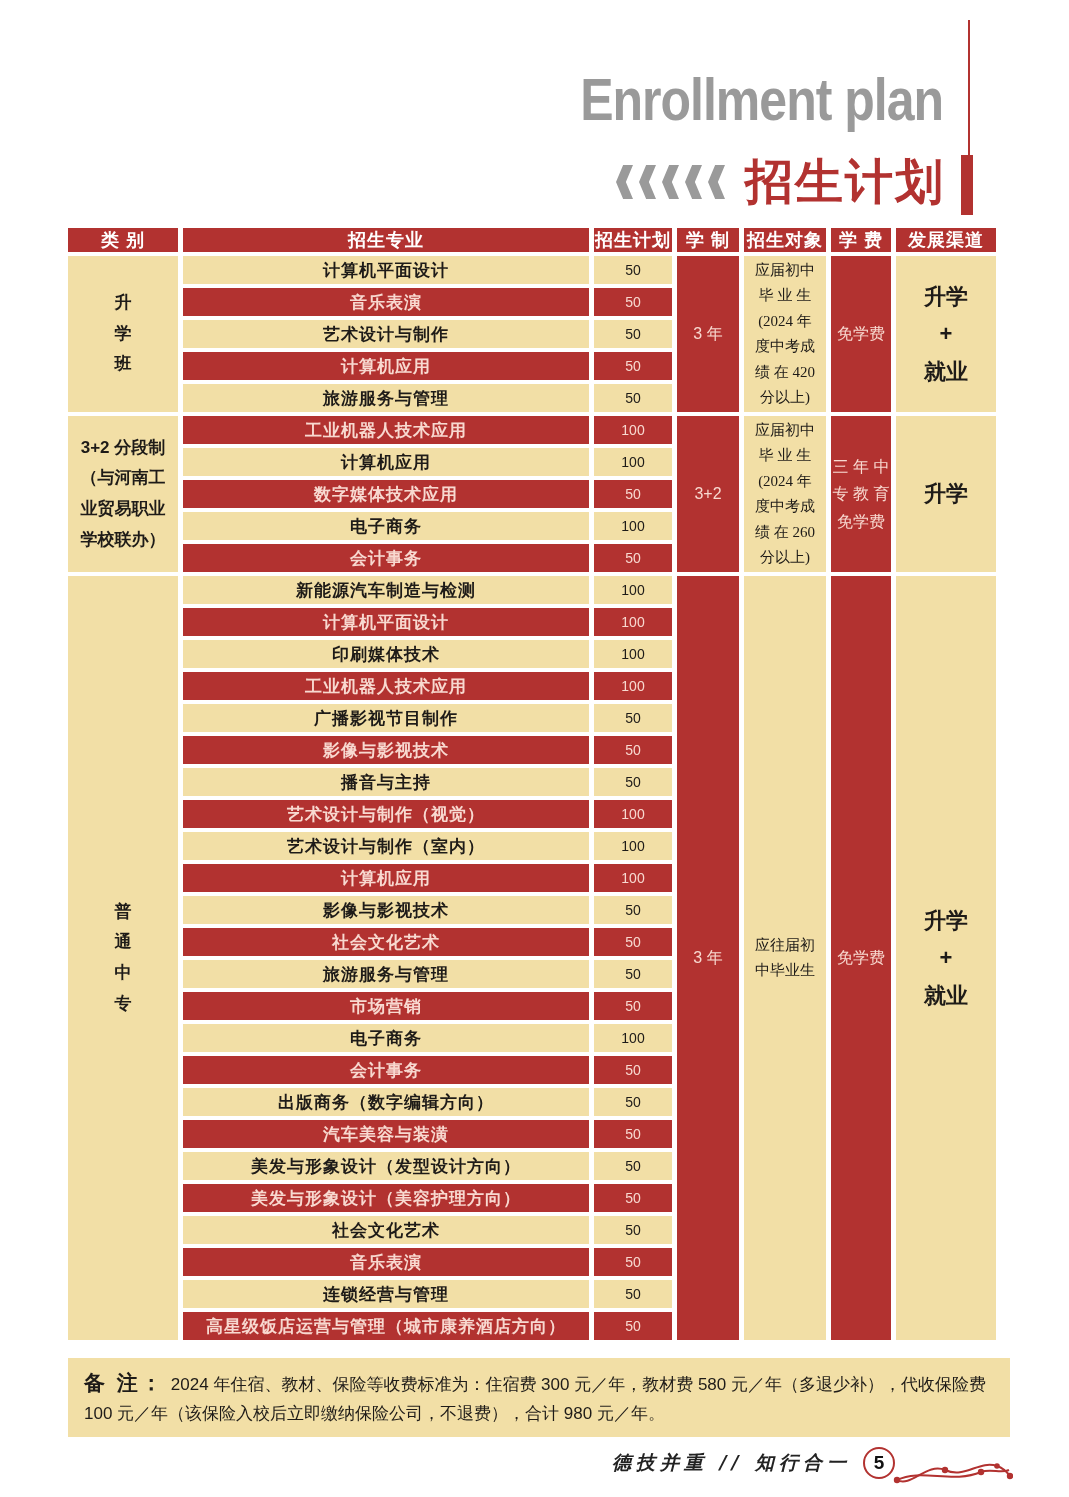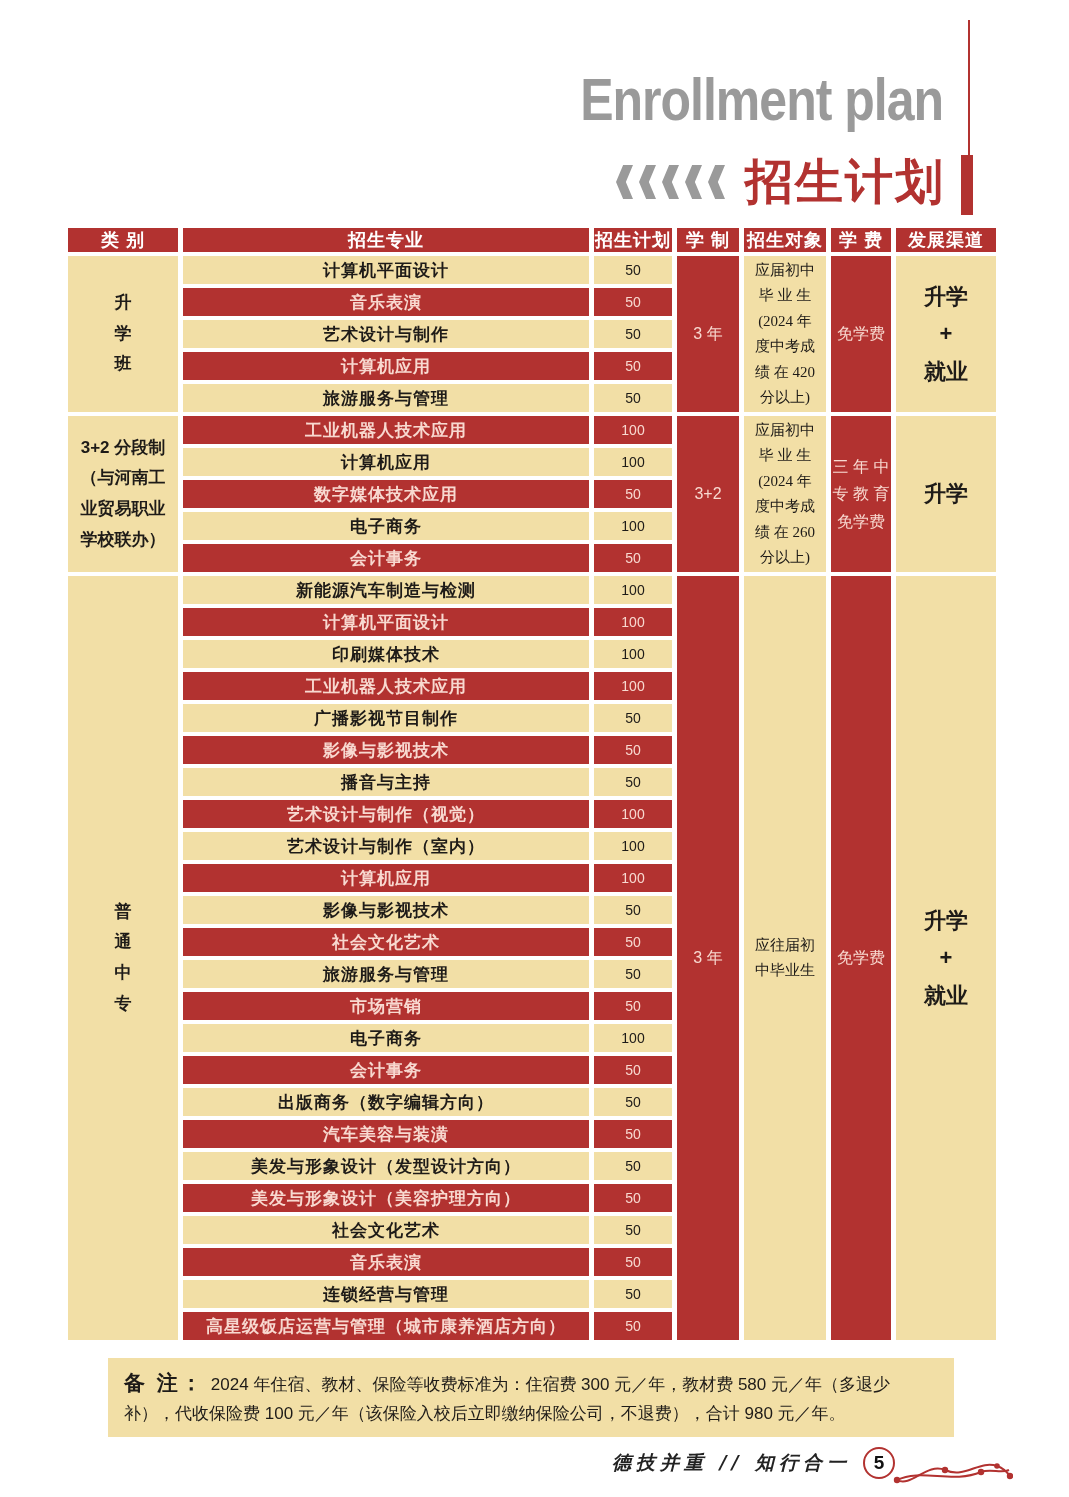--- a/index.html
+++ b/index.html
@@ -46,23 +46,23 @@
   .cat{background:var(--cream);color:var(--ink);font-size:17px;font-weight:600;
        white-space:pre-line;line-height:1.8;padding:0 2px;}
   .dur{background:var(--red);color:var(--red-text);font-size:16px;}
   .tgt{background:var(--cream);color:var(--ink);font-size:15px;white-space:pre-line;line-height:1.7;font-family:Liberation Serif, serif;}
   .tui{background:var(--red);color:var(--red-text);font-size:16px;white-space:pre-line;line-height:1.7;}
   .chn{background:var(--cream);color:var(--ink);font-size:22px;font-weight:600;
        white-space:pre-line;line-height:1.7;}
 
   
   .note{
-    position:absolute;top:1358px;left:68px;width:846px;min-height:66px;
+    position:absolute;top:1358px;left:68px;width:942px;min-height:66px;
     background:var(--cream);padding:8px 16px 10px 16px;color:var(--ink);
-    font-size:17px;line-height:1.6;text-align:left;margin-left:40px;
+    font-size:17px;line-height:1.6;text-align:left;
   }
   .note-label{font-size:21px;font-weight:bold;letter-spacing:3px;margin-right:6px;}
 
   
   .footer{position:absolute;top:1436px;right:56px;display:flex;align-items:center;gap:12px;}
   .motto{
     font-family:"DejaVu Serif","Liberation Serif",serif;
     font-style:italic;font-weight:bold;font-size:19px;letter-spacing:5px;color:#222222;white-space:nowrap;
   }
   .page-circle{

